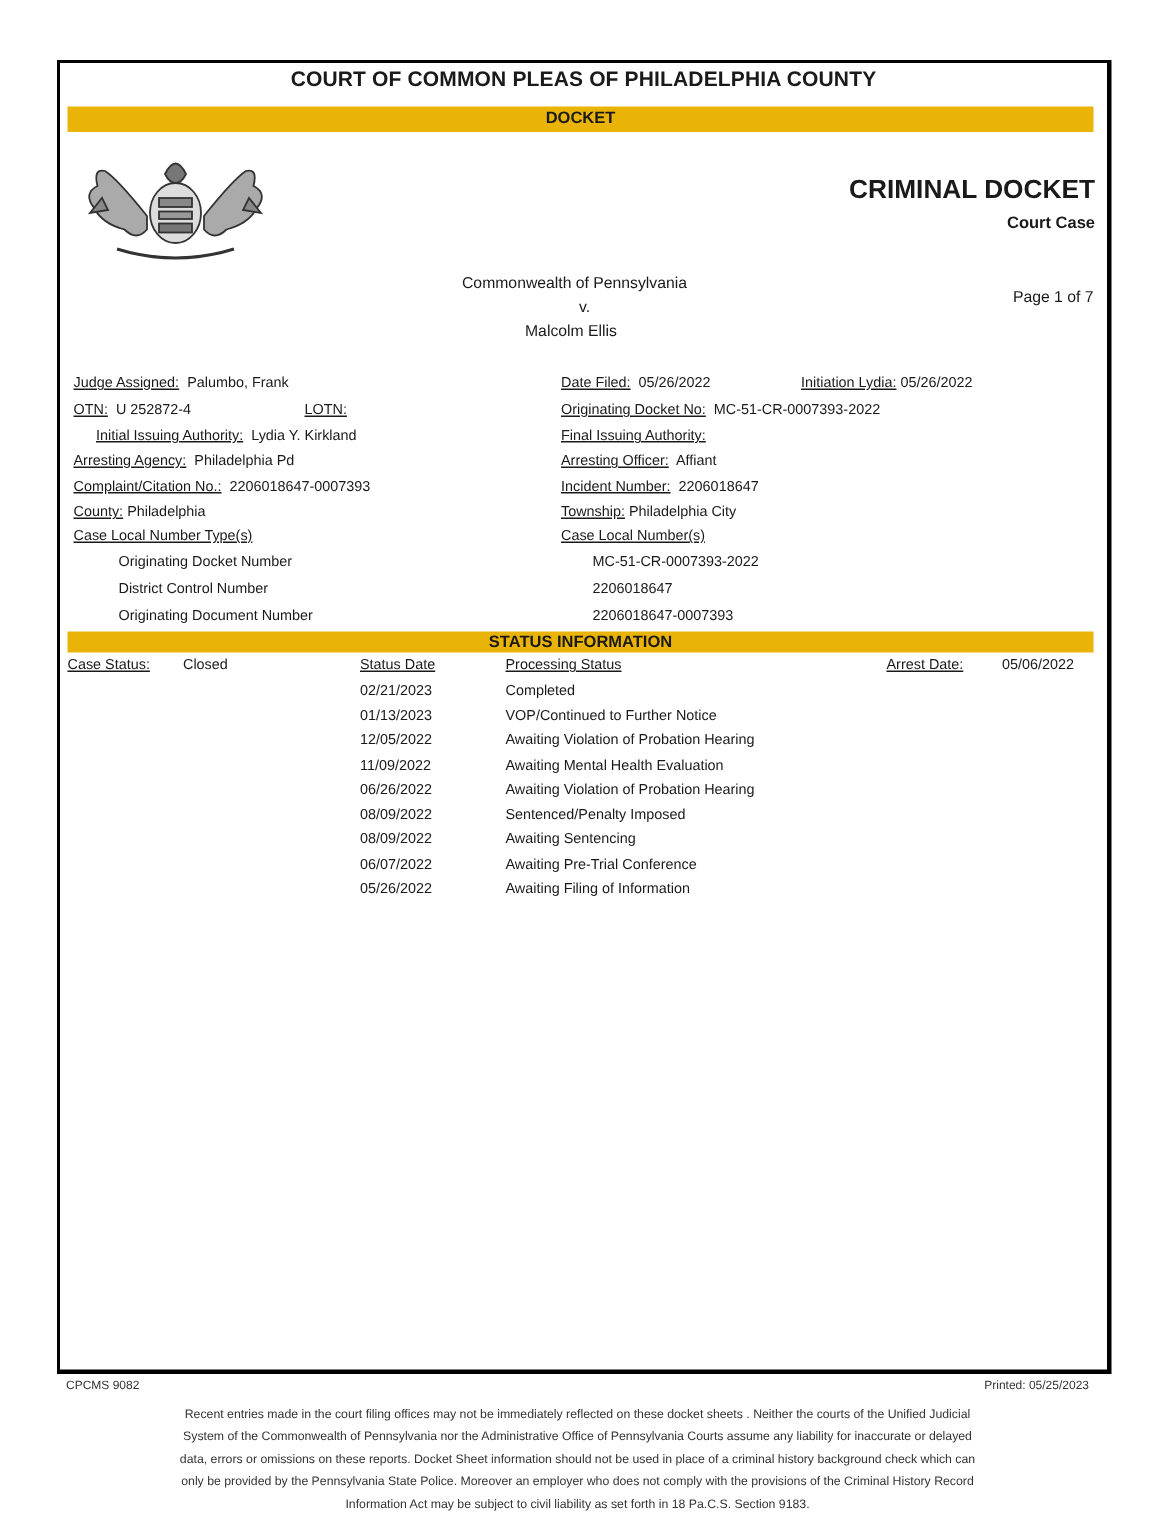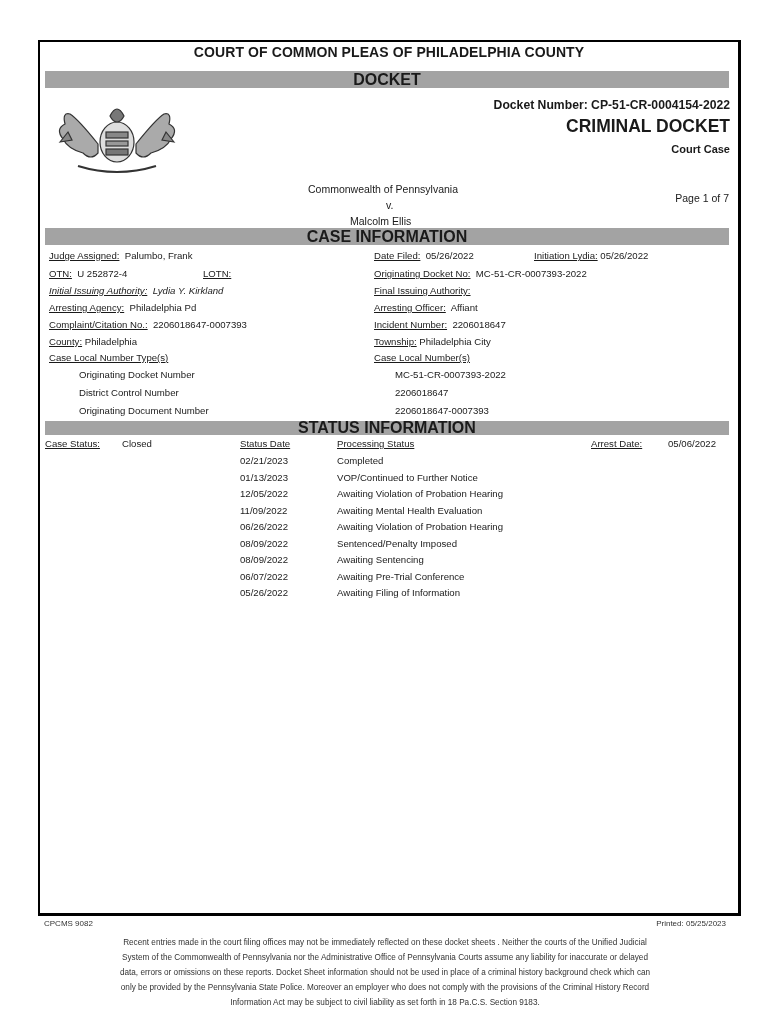--- a/index.html
+++ b/index.html
@@ -2,21 +2,21 @@
 <html><head>
 <meta charset="utf-8">
 <style>
   html, body { margin:0; padding:0; background:#ffffff; }
   body { width:770px; height:1024px; position:relative; overflow:hidden;
          font-family:"Liberation Sans", "DejaVu Sans", sans-serif; color:#1a1a1a; }
   .frame { position:absolute; left:38px; top:40px; width:698px; height:871px;
            border:2px solid #000; border-right-width:3px; border-bottom-width:3px; box-sizing:content-box; }
   .abs { position:absolute; white-space:nowrap; }
   .title { left:0; width:100%; top:2px; text-align:center; font-weight:bold; font-size:14px; letter-spacing:0.1px; }
-  .bar { position:absolute; left:5px; width:684px; background:#a3a3a3; font-weight:bold; font-size:16px;
+  .bar { position:absolute; left:5px; width:684px; background:#eab308; font-weight:bold; font-size:11px;
          text-align:center; line-height:17px; }
   .seal { left:8px; top:52px; width:138px; height:82px; }
   .right { text-align:right; font-weight:bold; }
   .f10 { font-size:10.5px; }
   .f9 { font-size:9.6px; }
   .u { text-decoration:underline; }
   .footer { position:absolute; font-size:8px; color:#333; }
   .disc { position:absolute; left:60px; width:650px; top:935px; text-align:center; font-size:8.2px;
           line-height:15px; color:#333; }
 </style>
@@ -38,44 +38,39 @@
         <path d="M62 22 q7 -14 14 0 q-3 6 -7 6 q-4 0 -7 -6z" fill="#777"></path>
         <path d="M50 50 q-20 -25 -28 -30 q-8 -2 -5 10 q-10 5 -2 15 q5 10 20 14 q8 8 15 0z" fill="#aaa"></path>
         <path d="M88 50 q20 -25 28 -30 q8 -2 5 10 q10 5 2 15 q-5 10 -20 14 q-8 8 -15 0z" fill="#aaa"></path>
         <path d="M30 72 q39 12 78 0" stroke-width="2"></path>
         <path d="M12 48 l8 -10 l4 8z" fill="#888"></path>
         <path d="M126 48 l-8 -10 l-4 8z" fill="#888"></path>
       </g>
     </svg>
   </div>
 
-  <div class="abs right" style="right:8px; top:56px; font-size:12.2px;">
-    <span>Docket Number:</span>
-    <span>CP-51-CR-0004154-2022</span>
-  </div>
   <div class="abs right" style="right:8px; top:74px; font-size:17.5px;">CRIMINAL DOCKET</div>
   <div class="abs right" style="right:8px; top:101px; font-size:11px;">Court Case</div>
 
   <div class="abs f10" style="left:268px; top:141px;">Commonwealth of Pennsylvania</div>
   <div class="abs f10" style="left:346px; top:157px;">v.</div>
   <div class="abs f10" style="left:310px; top:173px;">Malcolm  Ellis</div>
   <div class="abs f10" style="right:9px; top:150px;">Page 1 of 7</div>
 
-  <div class="bar" style="top:186px;">CASE INFORMATION</div>
 
   <div class="abs f9" style="left:9px; top:208px;">
     <span class="u">Judge Assigned:</span>&nbsp; <span>Palumbo, Frank</span>
   </div>
   <div class="abs f9" style="left:9px; top:226px;">
     <span class="u">OTN:</span>&nbsp; <span>U 252872-4</span>
   </div>
   <div class="abs f9" style="left:163px; top:226px;">
     <span class="u">LOTN:</span>
   </div>
-  <div class="abs f9" style="left:9px; top:243px;font-style:italic;">
+  <div class="abs f9" style="left:24px; top:243px;">
     <span class="u">Initial Issuing Authority:</span>&nbsp; <span>Lydia Y. Kirkland</span>
   </div>
   <div class="abs f9" style="left:9px; top:260px;">
     <span class="u">Arresting Agency:</span>&nbsp; <span>Philadelphia Pd</span>
   </div>
   <div class="abs f9" style="left:9px; top:277px;">
     <span class="u">Complaint/Citation No.:</span>&nbsp; <span>2206018647-0007393</span>
   </div>
   <div class="abs f9" style="left:9px; top:294px;">
     <span class="u">County:</span> <span>Philadelphia</span>

